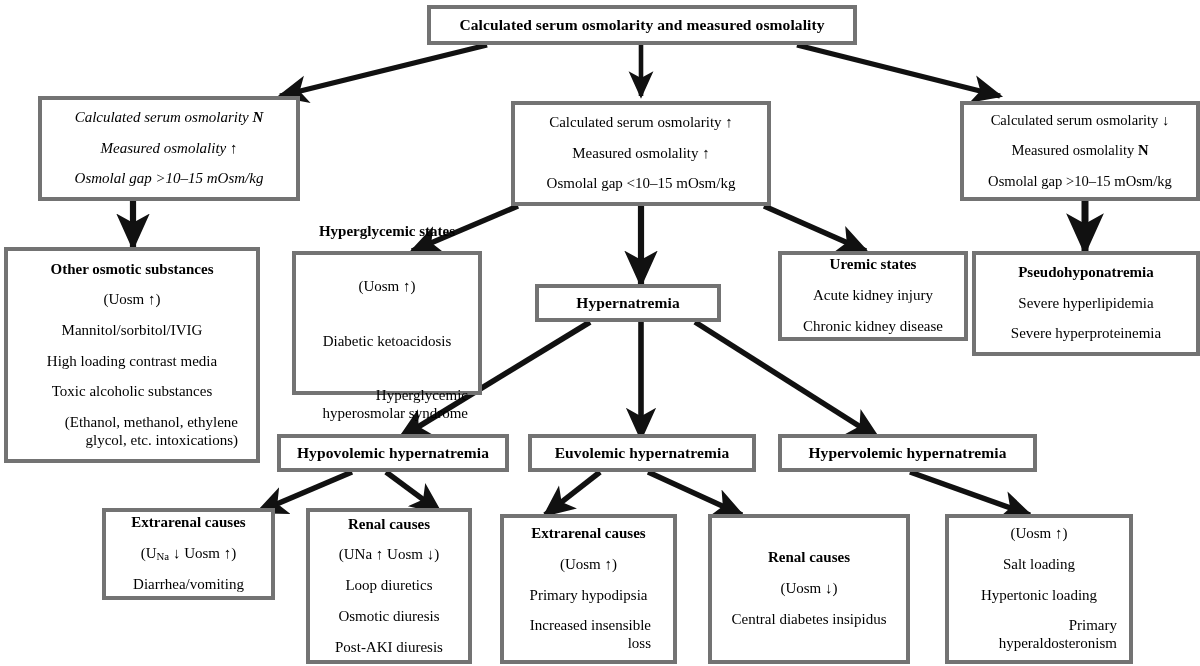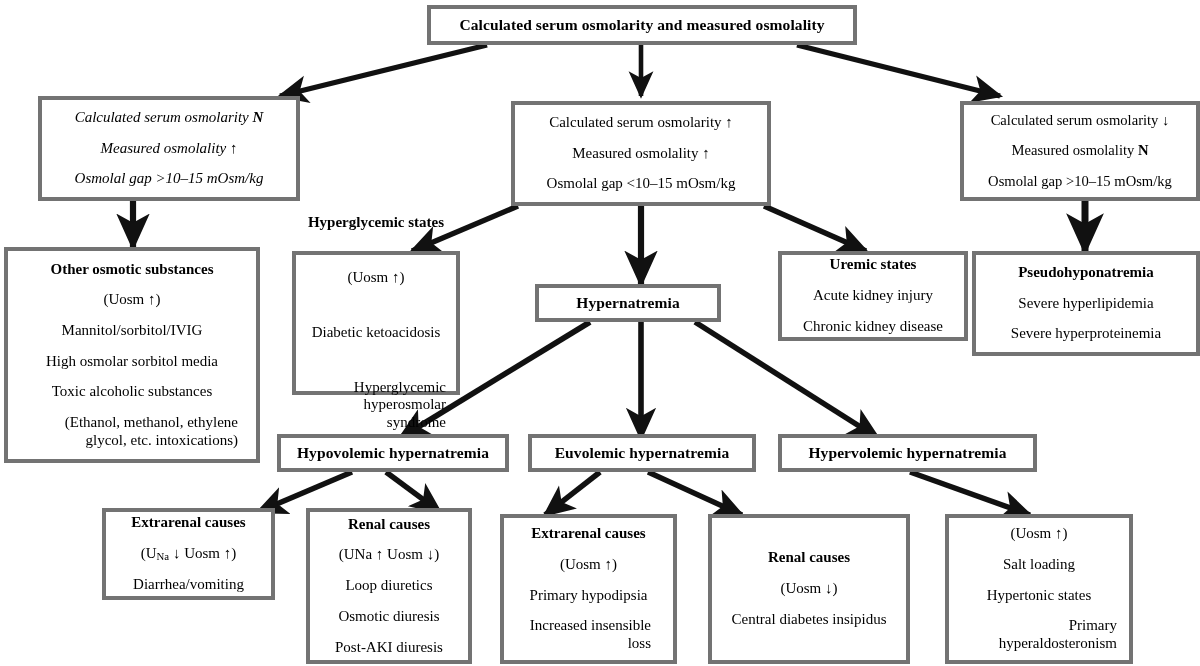--- a/index.html
+++ b/index.html
@@ -126,26 +126,26 @@
       <span>Measured osmolality</span>
       <b>N</b>
     </span>
     <span class="line t145">Osmolal gap &gt;10–15 mOsm/kg</span>
   </div>
 
   <div class="node gap-md" style="left:4px; top:247px; width:256px; height:216px;">
     <span class="line t15 bold">Other osmotic substances</span>
     <span class="line t15">(Uosm ↑)</span>
     <span class="line t15">Mannitol/sorbitol/IVIG</span>
-    <span class="line t15">High osmolar sorbitol media</span>
+    <span class="line t15">High loading contrast media</span>
     <span class="line t15">Toxic alcoholic substances</span>
     <span class="line t15 wrap" style="padding:0 12px;">(Ethanol, methanol, ethylene glycol, etc. intoxications)</span>
   </div>
 
-  <div class="node gap-md" style="left:292px; top:251px; width:168px; height:144px;gap:24px;">
+  <div class="node gap-md" style="left:292px; top:251px; width:190px; height:144px;gap:24px;">
     <span class="line t15 bold">Hyperglycemic states</span>
     <span class="line t15">(Uosm ↑)</span>
     <span class="line t15">Diabetic ketoacidosis</span>
     <span class="line t15 wrap" style="padding:0 4px;">Hyperglycemic hyperosmolar syndrome</span>
   </div>
 
   <div class="node" style="left:535px; top:284px; width:186px; height:38px;">
     <span class="line ttl">Hypernatremia</span>
   </div>
 
@@ -198,17 +198,17 @@
 
   <div class="node gap-md" style="left:708px; top:514px; width:202px; height:150px;">
     <span class="line t15 bold">Renal causes</span>
     <span class="line t15">(Uosm ↓)</span>
     <span class="line t15">Central diabetes insipidus</span>
   </div>
 
   <div class="node gap-md" style="left:945px; top:514px; width:188px; height:150px;">
     <span class="line t15">(Uosm ↑)</span>
     <span class="line t15">Salt loading</span>
-    <span class="line t15">Hypertonic states</span>
+    <span class="line t15">Hypertonic loading</span>
     <span class="line t15 wrap" style="padding:0 6px;">Primary hyperaldosteronism</span>
   </div>
 
 </div>
 
 </body></html>

